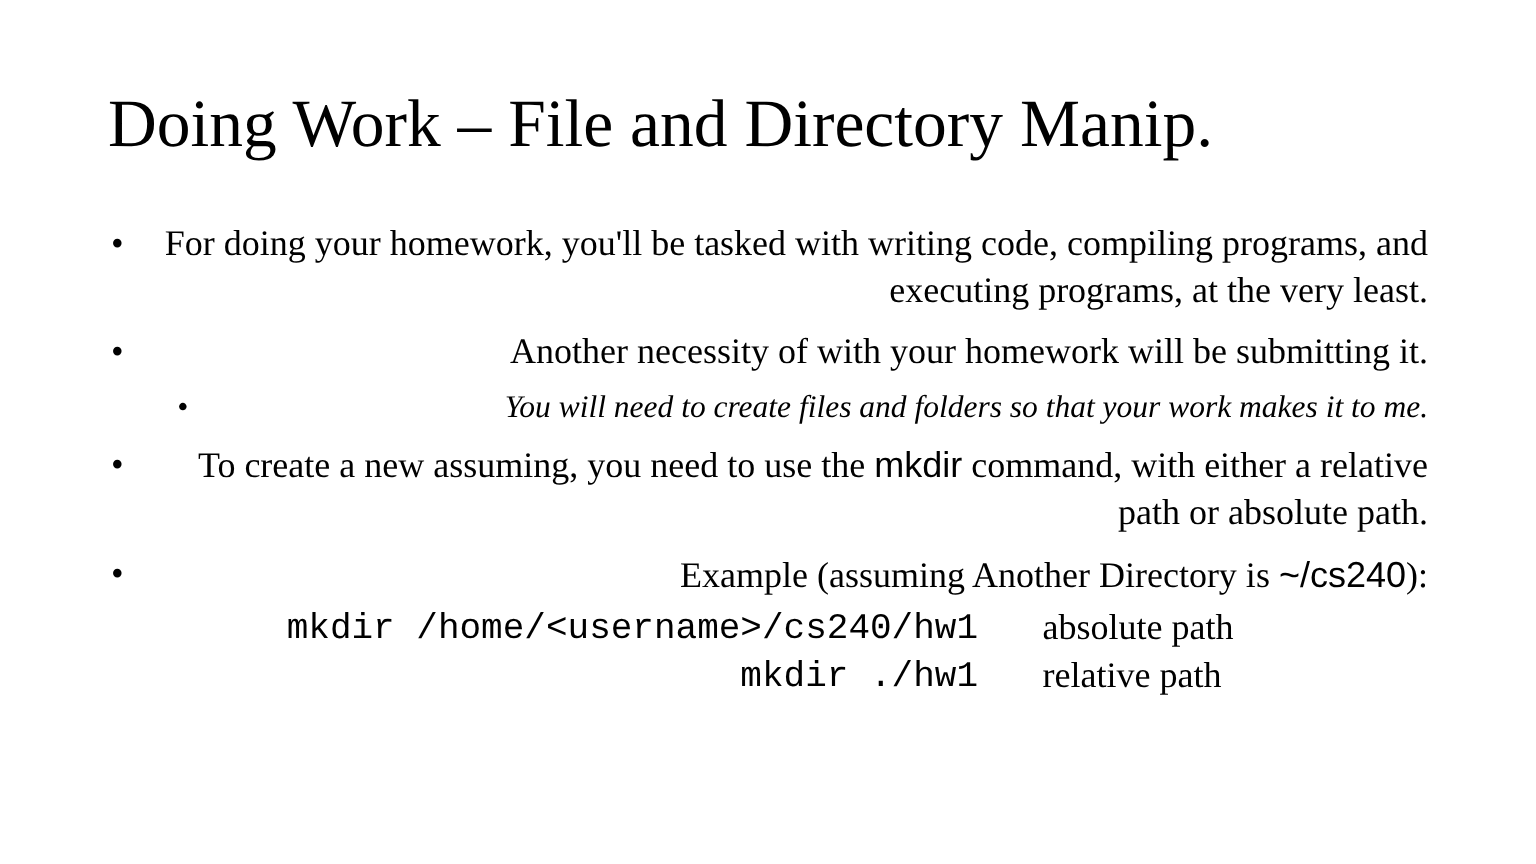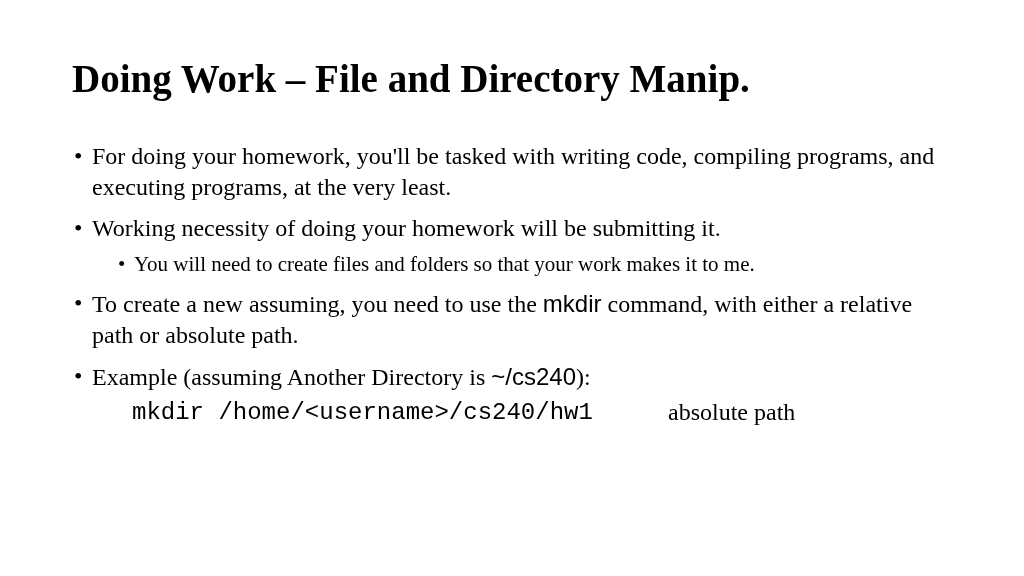--- a/index.html
+++ b/index.html
@@ -9,102 +9,106 @@
     }
     body {
       width: 1024px;
       height: 576px;
       background: #ffffff;
       font-family: "Times New Roman", Times, serif;
       color: #000000;
       padding: 56px 72px 40px 72px;
     }
     h1.title {
-      font-size: 39px;
-      font-weight: 700;
+      font-size: 45px;
+      font-weight: 400;
       margin-bottom: 40px;
       letter-spacing: 0px;
     }
     ul.outer {
       list-style: none;
       font-size: 24px;
       line-height: 1.3;
     }
     ul.outer > li {
       position: relative;
       padding-left: 20px;
       margin-bottom: 10px;
+      text-align: right;
     }
     ul.outer > li::before {
       content: "•";
       position: absolute;
       left: 2px;
       top: 0;
     }
     ul.inner {
       list-style: none;
       font-size: 21px;
       margin-top: 6px;
       margin-left: 24px;
     }
     ul.inner > li {
       position: relative;
       padding-left: 18px;
+      font-style: italic;
     }
     ul.inner > li::before {
       content: "•";
       position: absolute;
       left: 2px;
       top: 0;
     }
     .mono {
       font-family: Liberation Sans, sans-serif;
     }
     .examples {
       margin-left: 40px;
       margin-top: 4px;
       font-size: 24px;
     }
     .example-row {
       display: flex;
       line-height: 1.3;
+      gap: 43px;
     }
     .example-cmd {
       width: 520px;
       font-family: "Courier New", Courier, monospace;
     }
     .example-label {
       font-family: "Times New Roman", Times, serif;
-      margin-left: 16px;
     }
   </style>
 </head>
 <body>
 
 <h1 class="title">Doing Work – File and Directory Manip.</h1>
 
 <ul class="outer">
   <li>
     <span>For doing your homework, you'll be tasked with writing code, compiling programs, and executing programs, at the very least.</span>
   </li>
   <li>
-    <span>Working necessity of doing your homework will be submitting it.</span>
+    <span>Another necessity of with your homework will be submitting it.</span>
     <ul class="inner">
       <li>
         <span>You will need to create files and folders so that your work makes it to me.</span>
       </li>
     </ul>
   </li>
   <li>
     <span>To create a new assuming, you need to use the </span><span class="mono">mkdir</span><span> command, with either a relative path or absolute path.</span>
   </li>
   <li>
     <span>Example (assuming Another Directory is </span><span class="mono">~/cs240</span><span>):</span>
     <div class="examples">
       <div class="example-row">
         <span class="example-cmd">mkdir /home/&lt;username&gt;/cs240/hw1</span>
         <span class="example-label">absolute path</span>
       </div>
       <div class="example-row">
+        <span class="example-cmd">mkdir ./hw1</span>
+        <span class="example-label">relative path</span>
       </div>
     </div>
   </li>
 </ul>
 
 </body></html>

